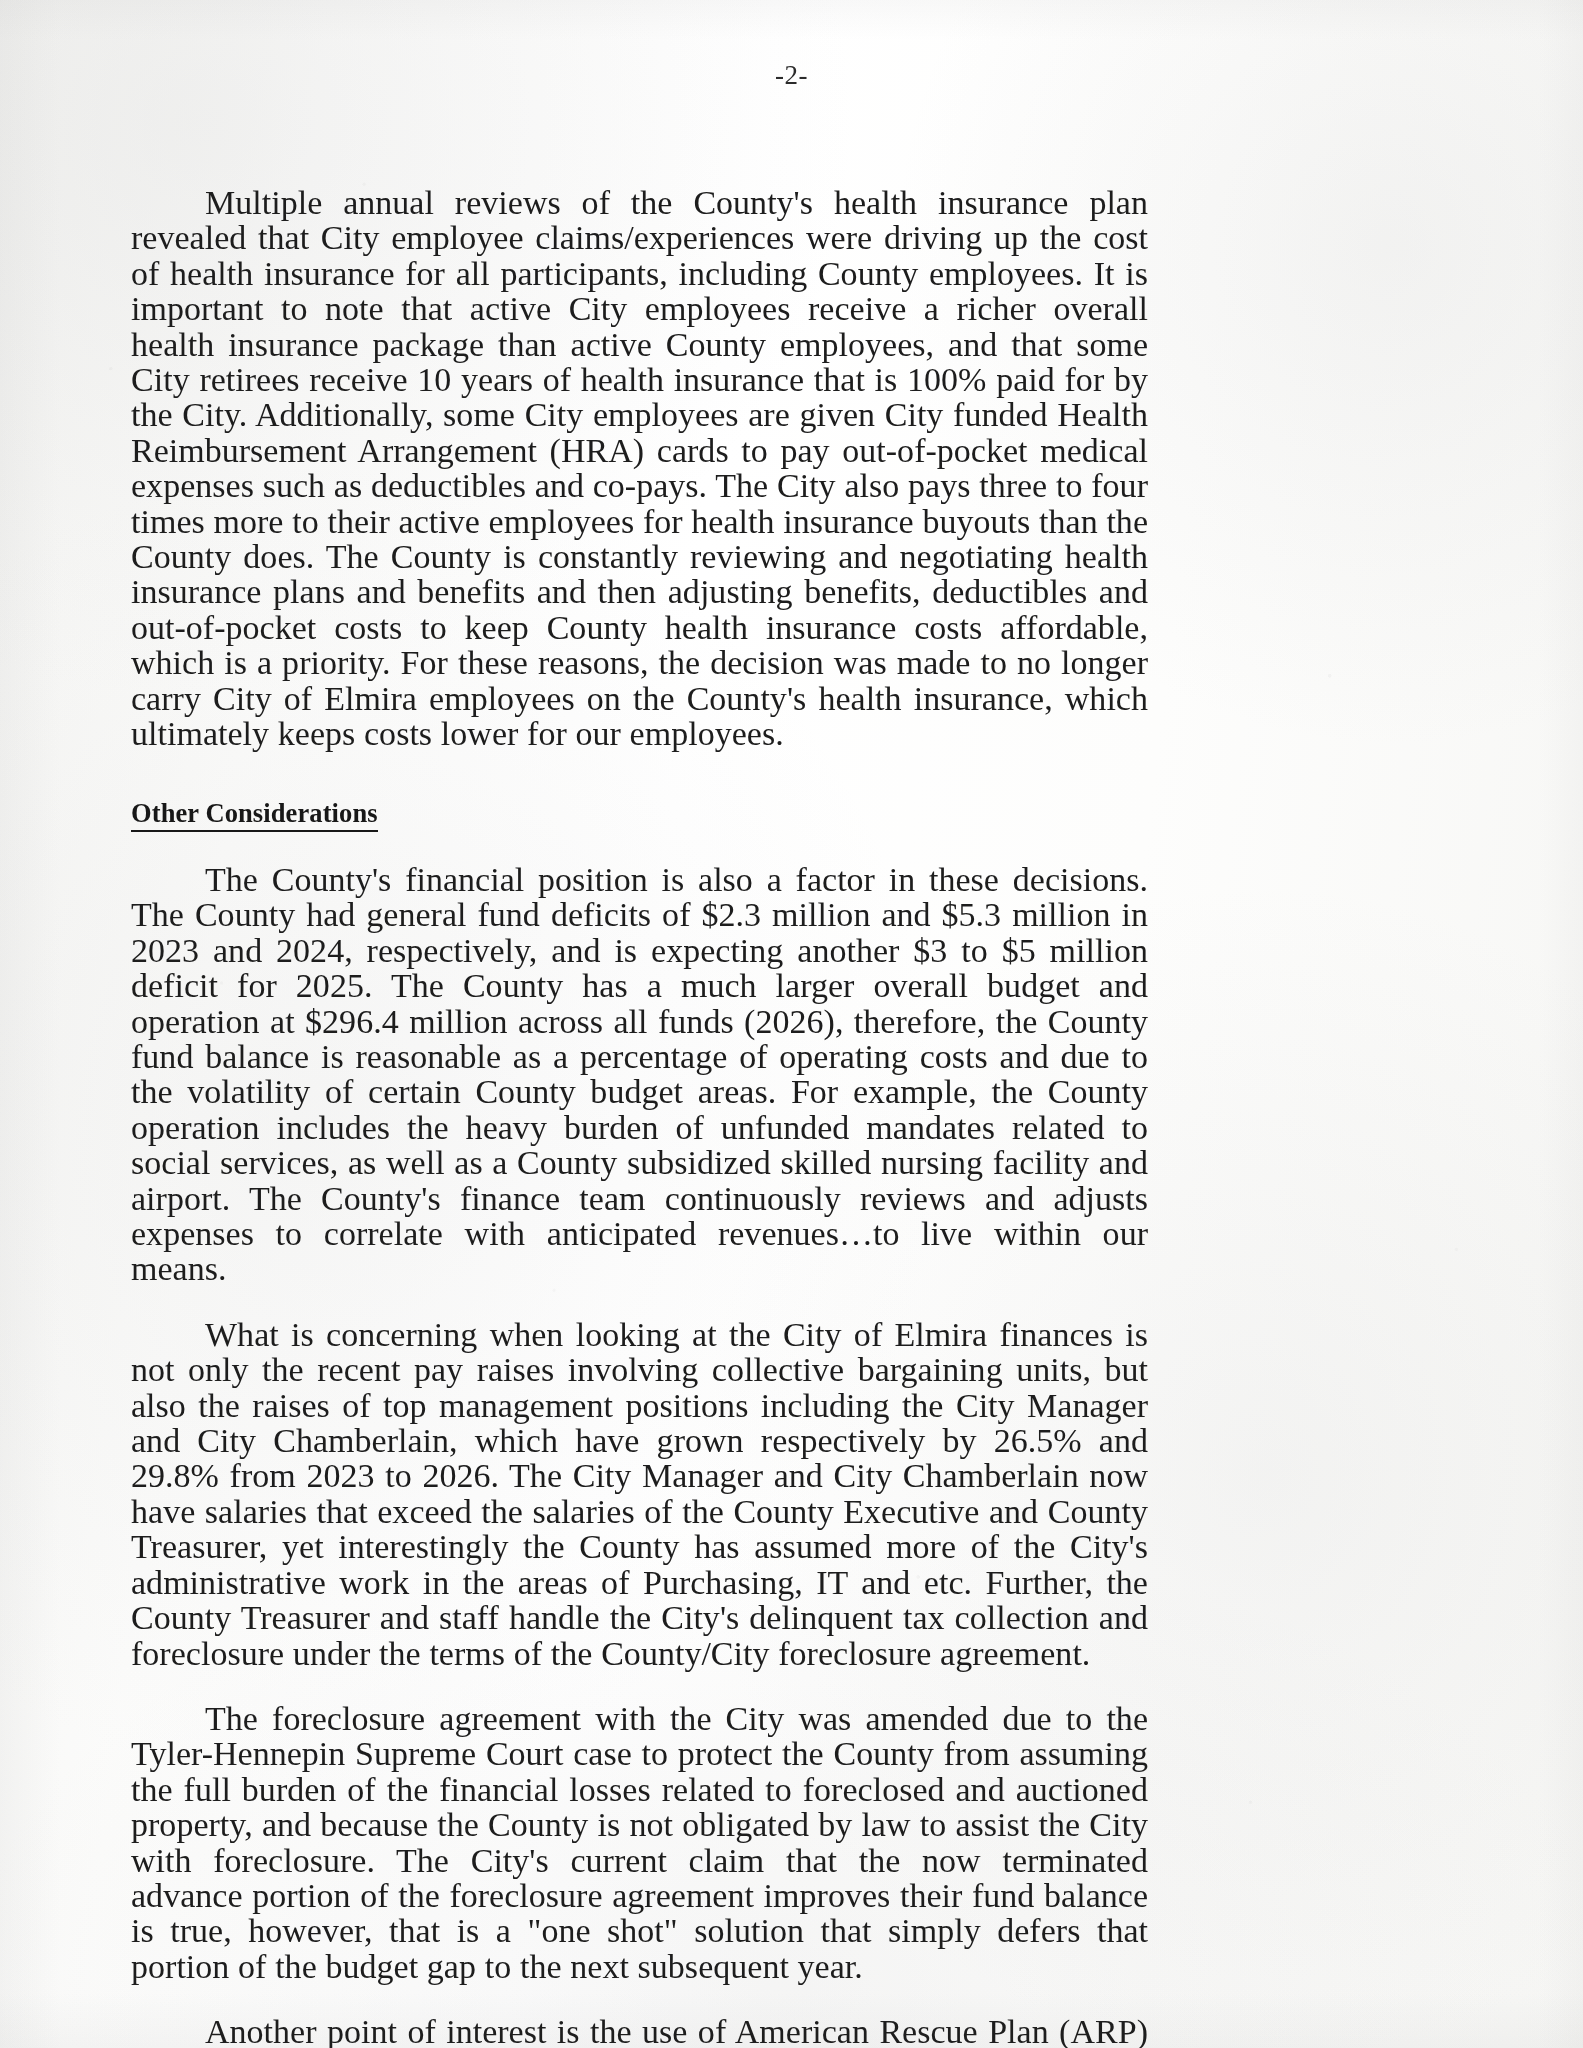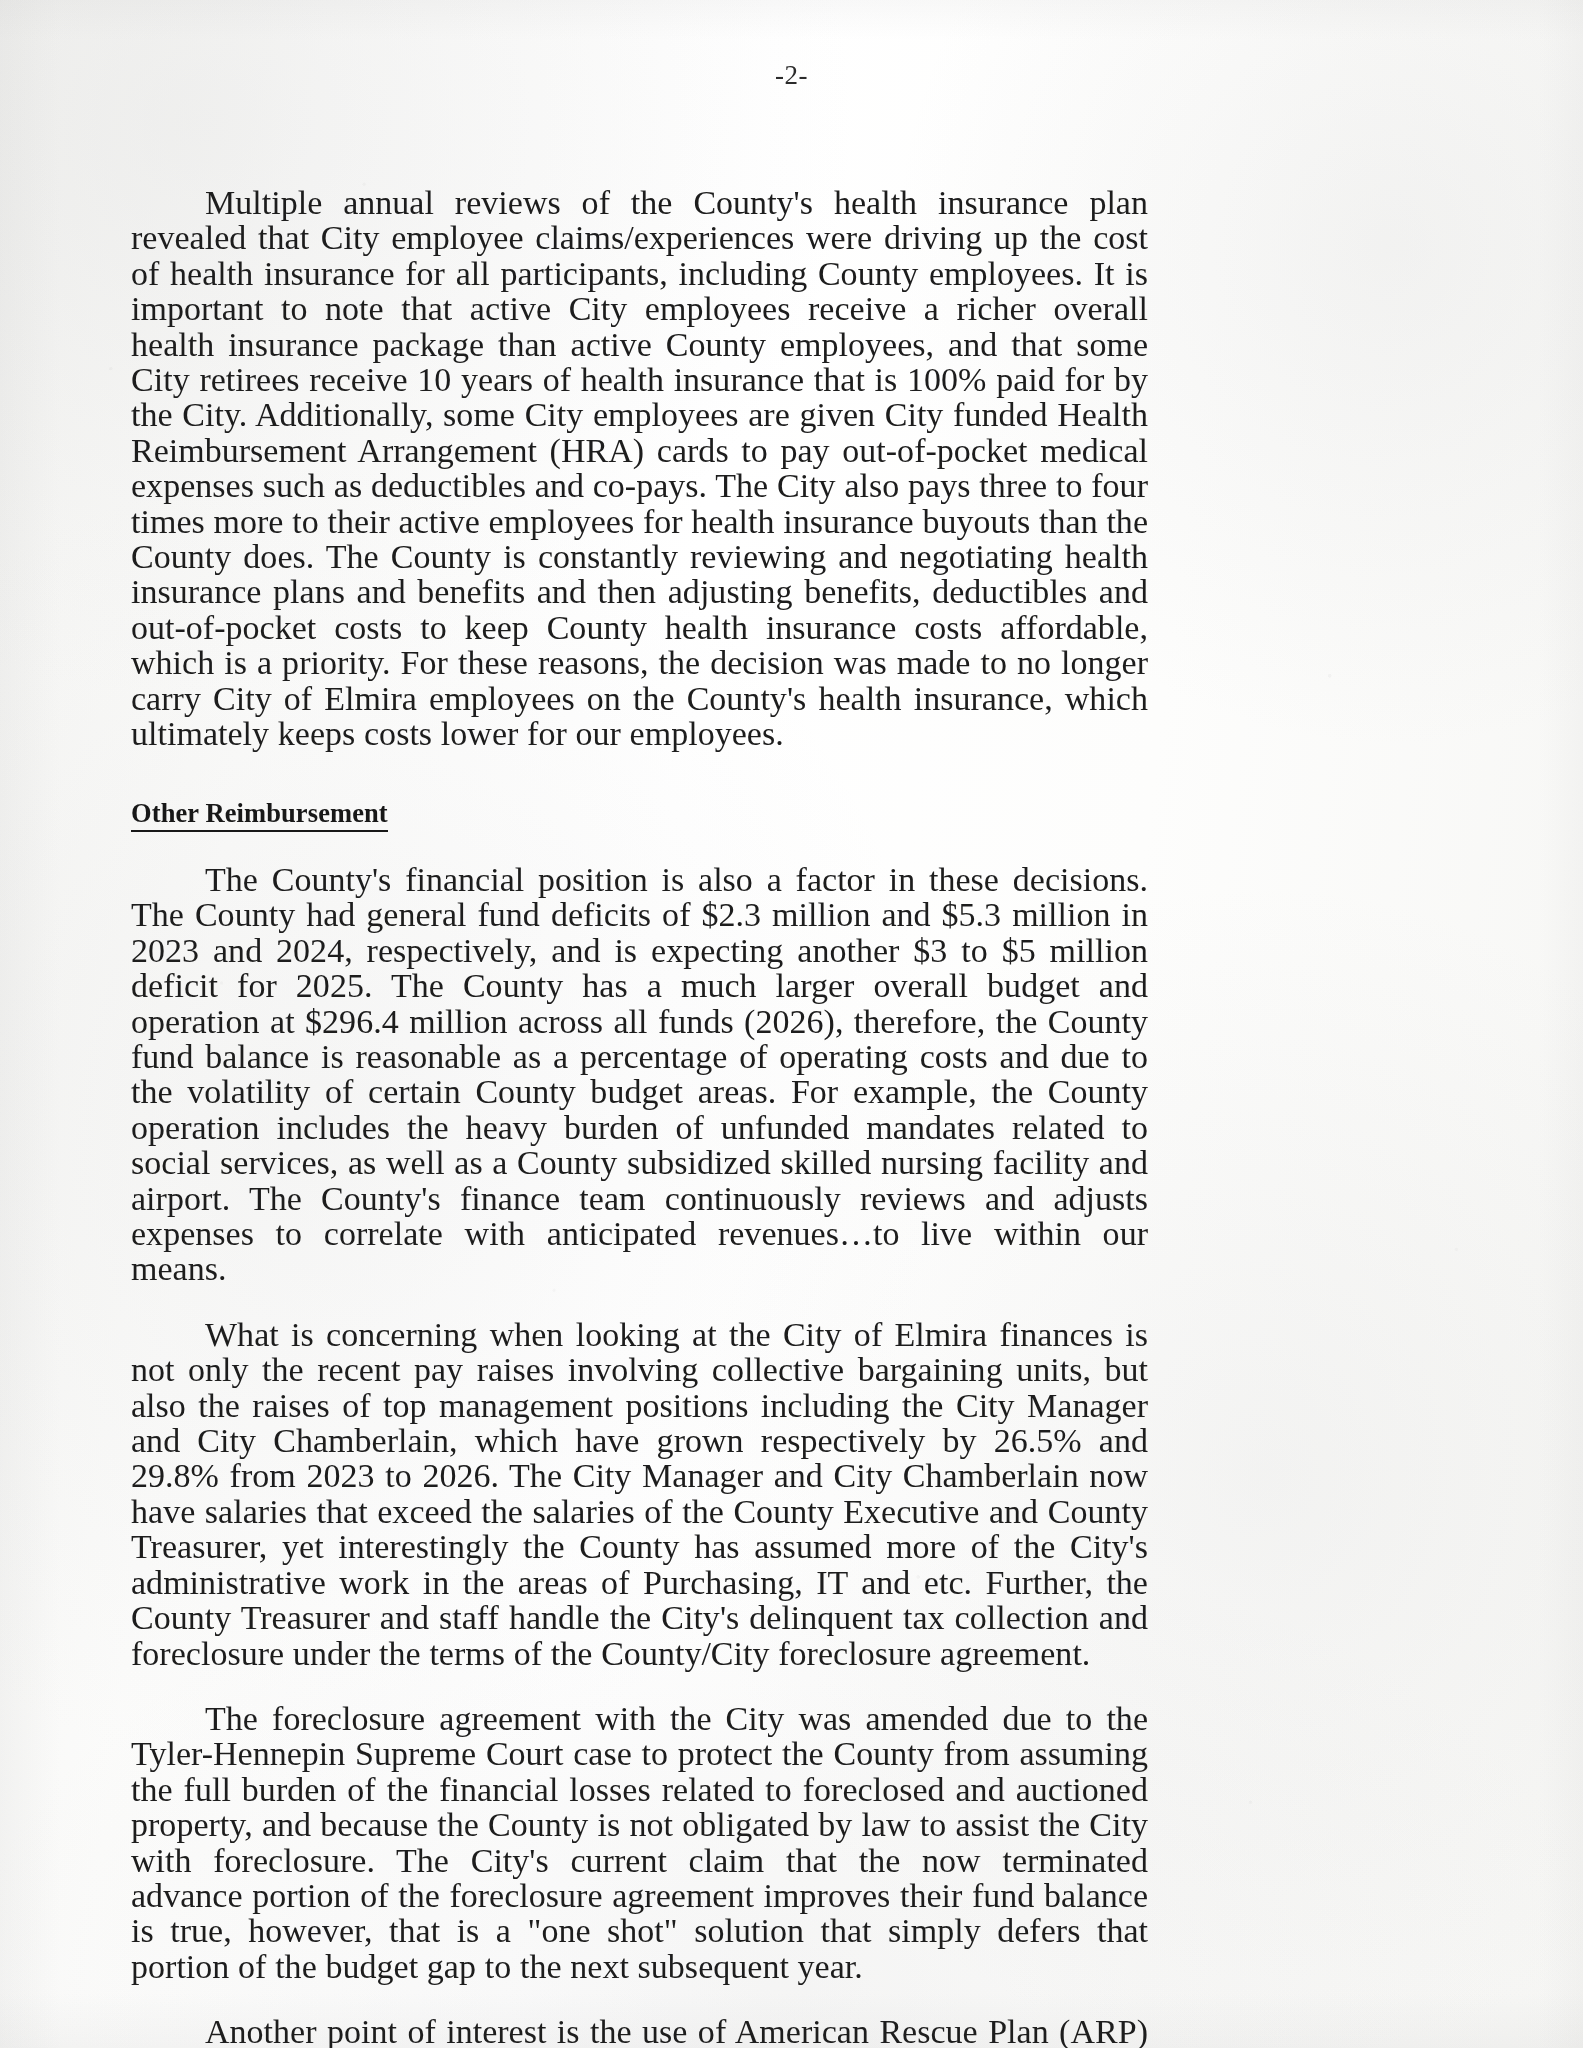--- a/index.html
+++ b/index.html
@@ -114,21 +114,21 @@
   <div class="content">
 
     <div class="page-number" id="pagenum">-2-</div>
 
     <div class="body-col">
 
 
       <p class="para">Multiple annual reviews of the County's health insurance plan revealed that City employee claims/experiences were driving up the cost of health insurance for all participants, including County employees.  It is important to note that active City employees receive a richer overall health insurance package than active County employees, and that some City retirees receive 10 years of health insurance that is 100% paid for by the City. Additionally, some City employees are given City funded Health Reimbursement Arrangement (HRA) cards to pay out-of-pocket medical expenses such as deductibles and co-pays. The City also pays three to four times more to their active employees for health insurance buyouts than the County does. The County is constantly reviewing and negotiating health insurance plans and benefits and then adjusting benefits, deductibles and out-of-pocket costs to keep County health insurance costs affordable, which is a priority.  For these reasons, the decision was made to no longer carry City of Elmira employees on the County's health insurance, which ultimately keeps costs lower for our employees.</p>
 
       <div class="heading-wrap second">
-        <h2 class="section-heading">Other Reimbursement</h2>
+        <h2 class="section-heading">Other Considerations</h2>
       </div>
 
       <p class="para">The County's financial position is also a factor in these decisions. The County had general fund deficits of $2.3 million and $5.3 million in 2023 and 2024, respectively, and is expecting another $3 to $5 million deficit for 2025. The County has a much larger overall budget and operation at $296.4 million across all funds (2026), therefore, the County fund balance is reasonable as a percentage of operating costs and due to the volatility of certain County budget areas. For example, the County operation includes the heavy burden of unfunded mandates related to social services, as well as a County subsidized skilled nursing facility and airport.  The County's finance team continuously reviews and adjusts expenses to correlate with anticipated revenues…to live within our means.</p>
 
       <p class="para">What is concerning when looking at the City of Elmira finances is not only the recent pay raises involving collective bargaining units, but also the raises of top management positions including the City Manager and City Chamberlain, which have grown respectively by 26.5% and 29.8% from 2023 to 2026. The City Manager and City Chamberlain now have salaries that exceed the salaries of the County Executive and County Treasurer, yet interestingly the County has assumed more of the City's administrative work in the areas of Purchasing, IT and etc. Further, the County Treasurer and staff handle the City's delinquent tax collection and foreclosure under the terms of the County/City foreclosure agreement.</p>
 
       <p class="para">The foreclosure agreement with the City was amended due to the Tyler-Hennepin Supreme Court case to protect the County from assuming the full burden of the financial losses related to foreclosed and auctioned property, and because the County is not obligated by law to assist the City with foreclosure. The City's current claim that the now terminated advance portion of the foreclosure agreement improves their fund balance is true, however, that is a "one shot" solution that simply defers that portion of the budget gap to the next subsequent year.</p>
 
       <p class="para">Another point of interest is the use of American Rescue Plan (ARP) funds.  While the County utilized ARP funds to cover revenue loss, to pay for overdue improvements to infrastructure and to make funds available to various not-for-profits, the City used a portion of their ARP funds to provide employee bonuses while County employees didn't receive any premium pay from our $16.2 million ARP funds. Perhaps the city should have considered utilizing funds that paid for employee bunuses towards repairing the now faltering Elmira Animal Shelter.</p>
 

